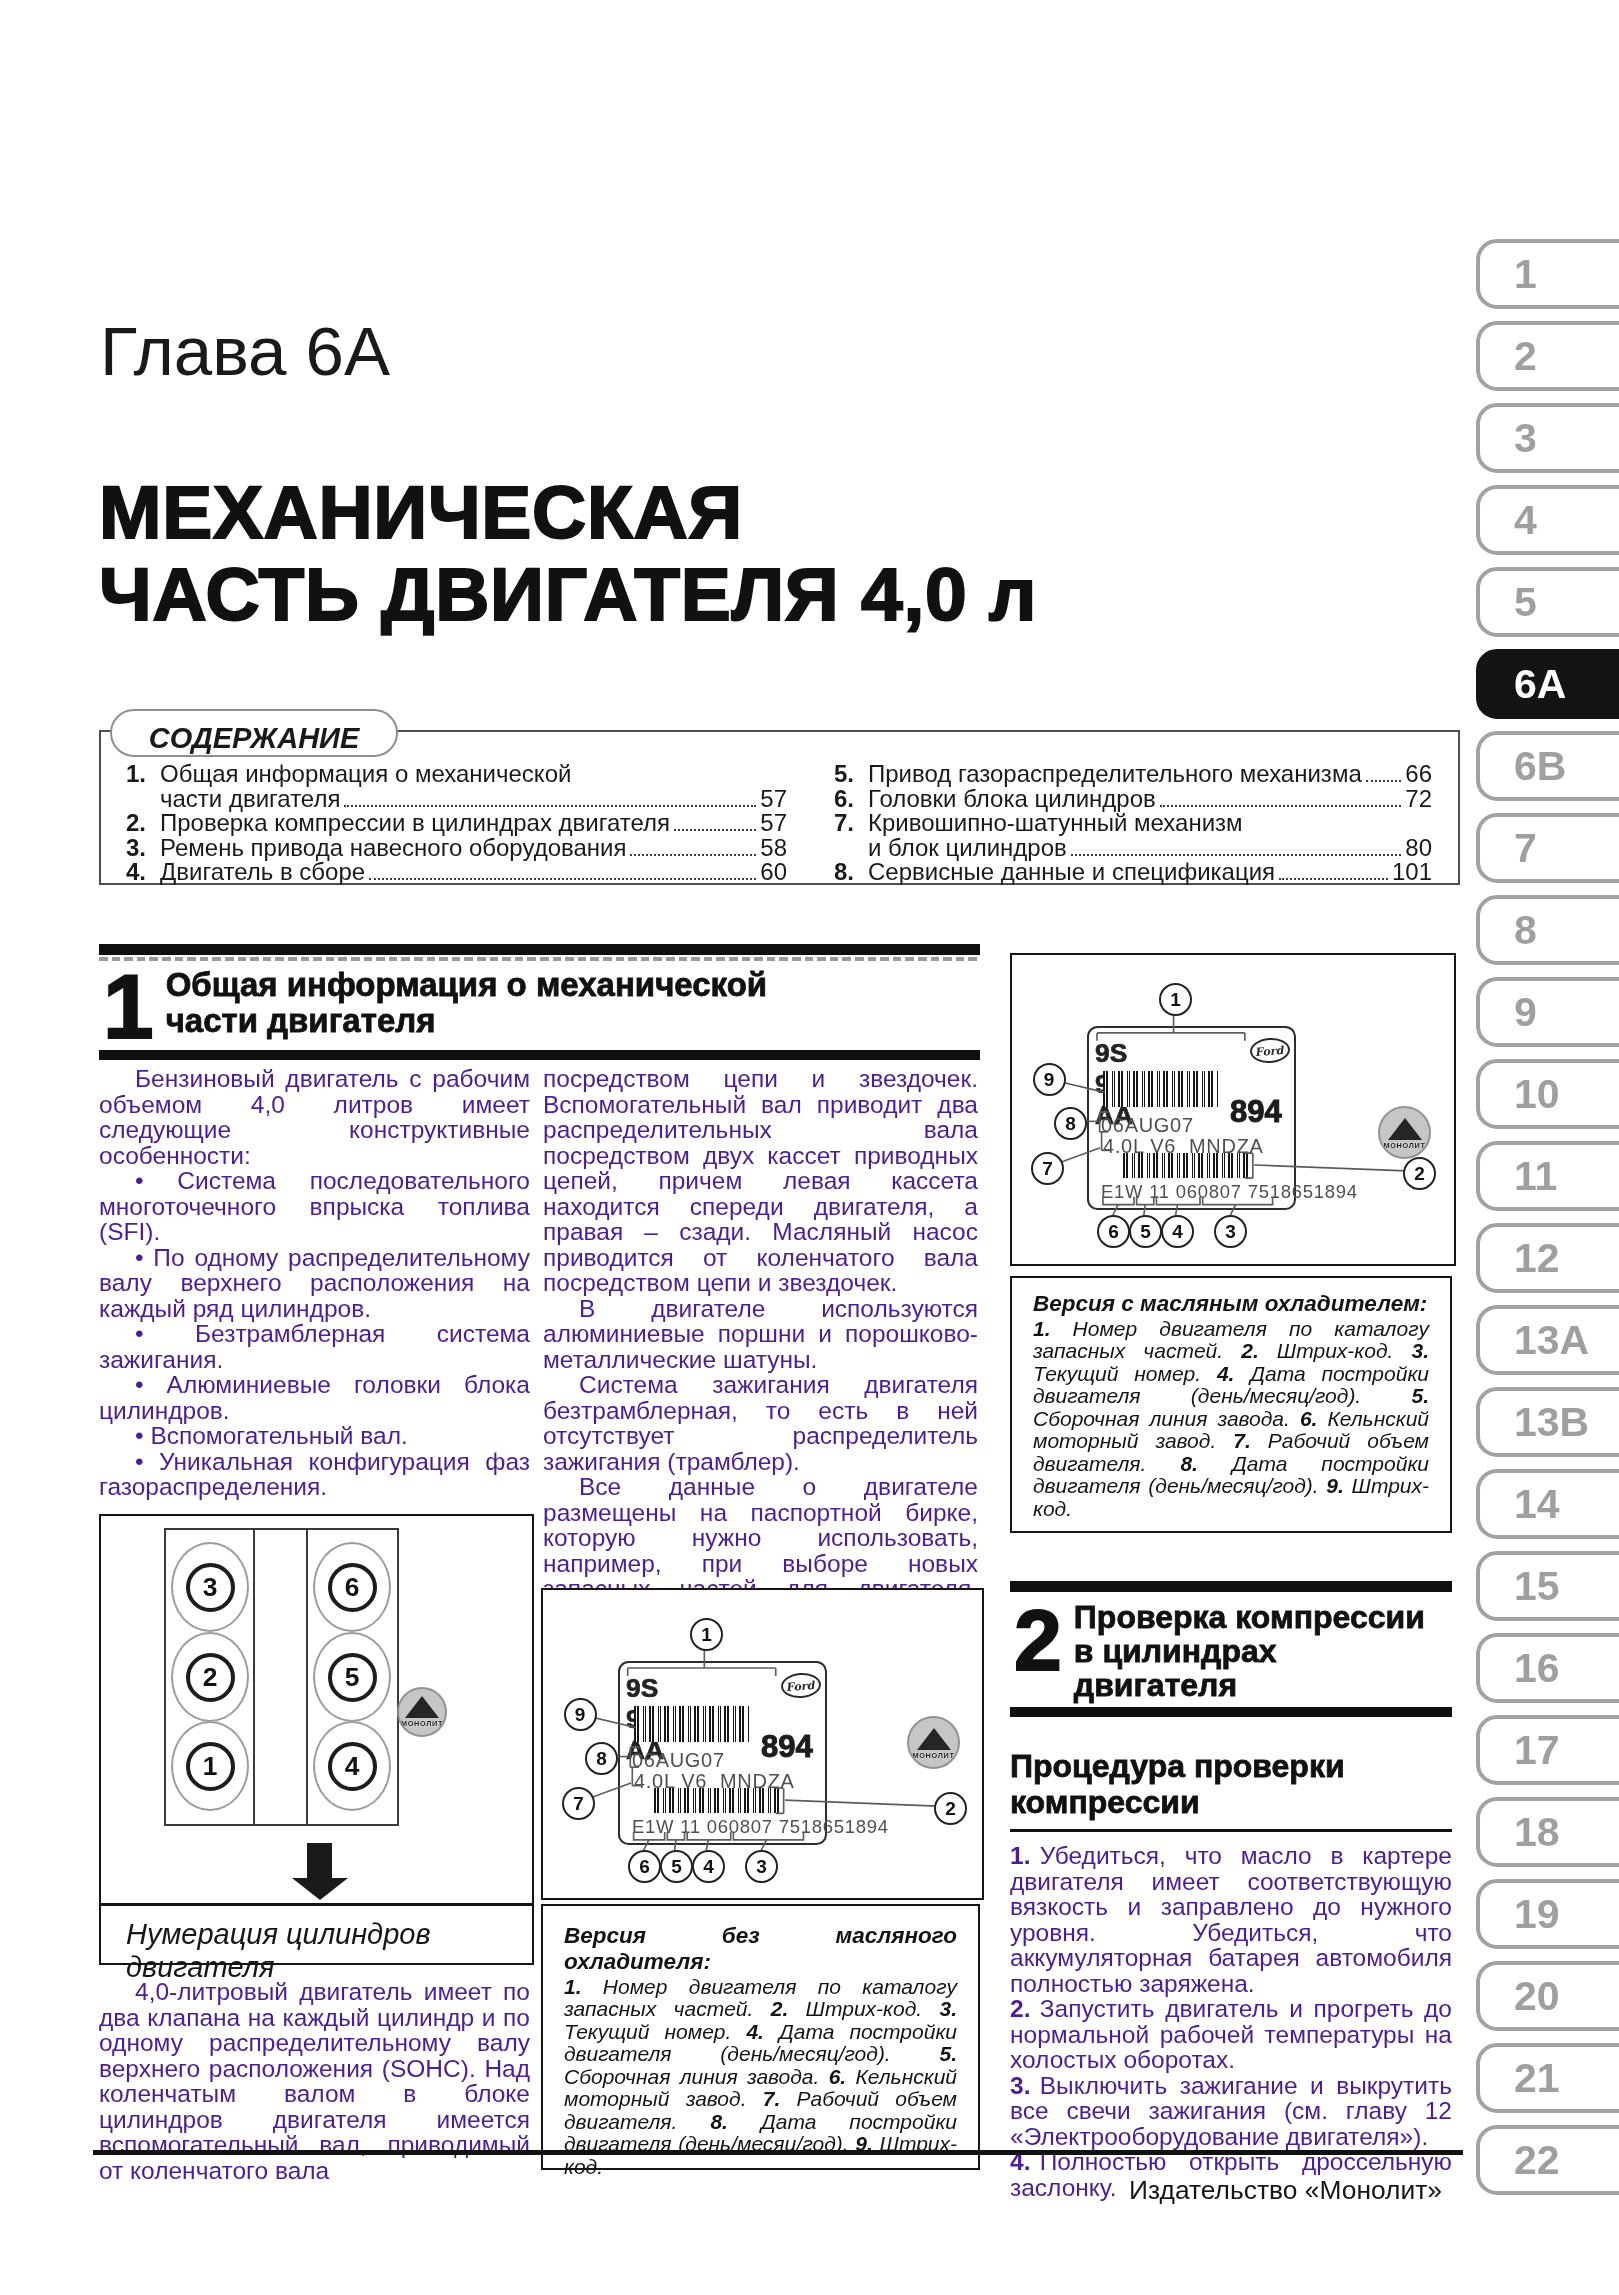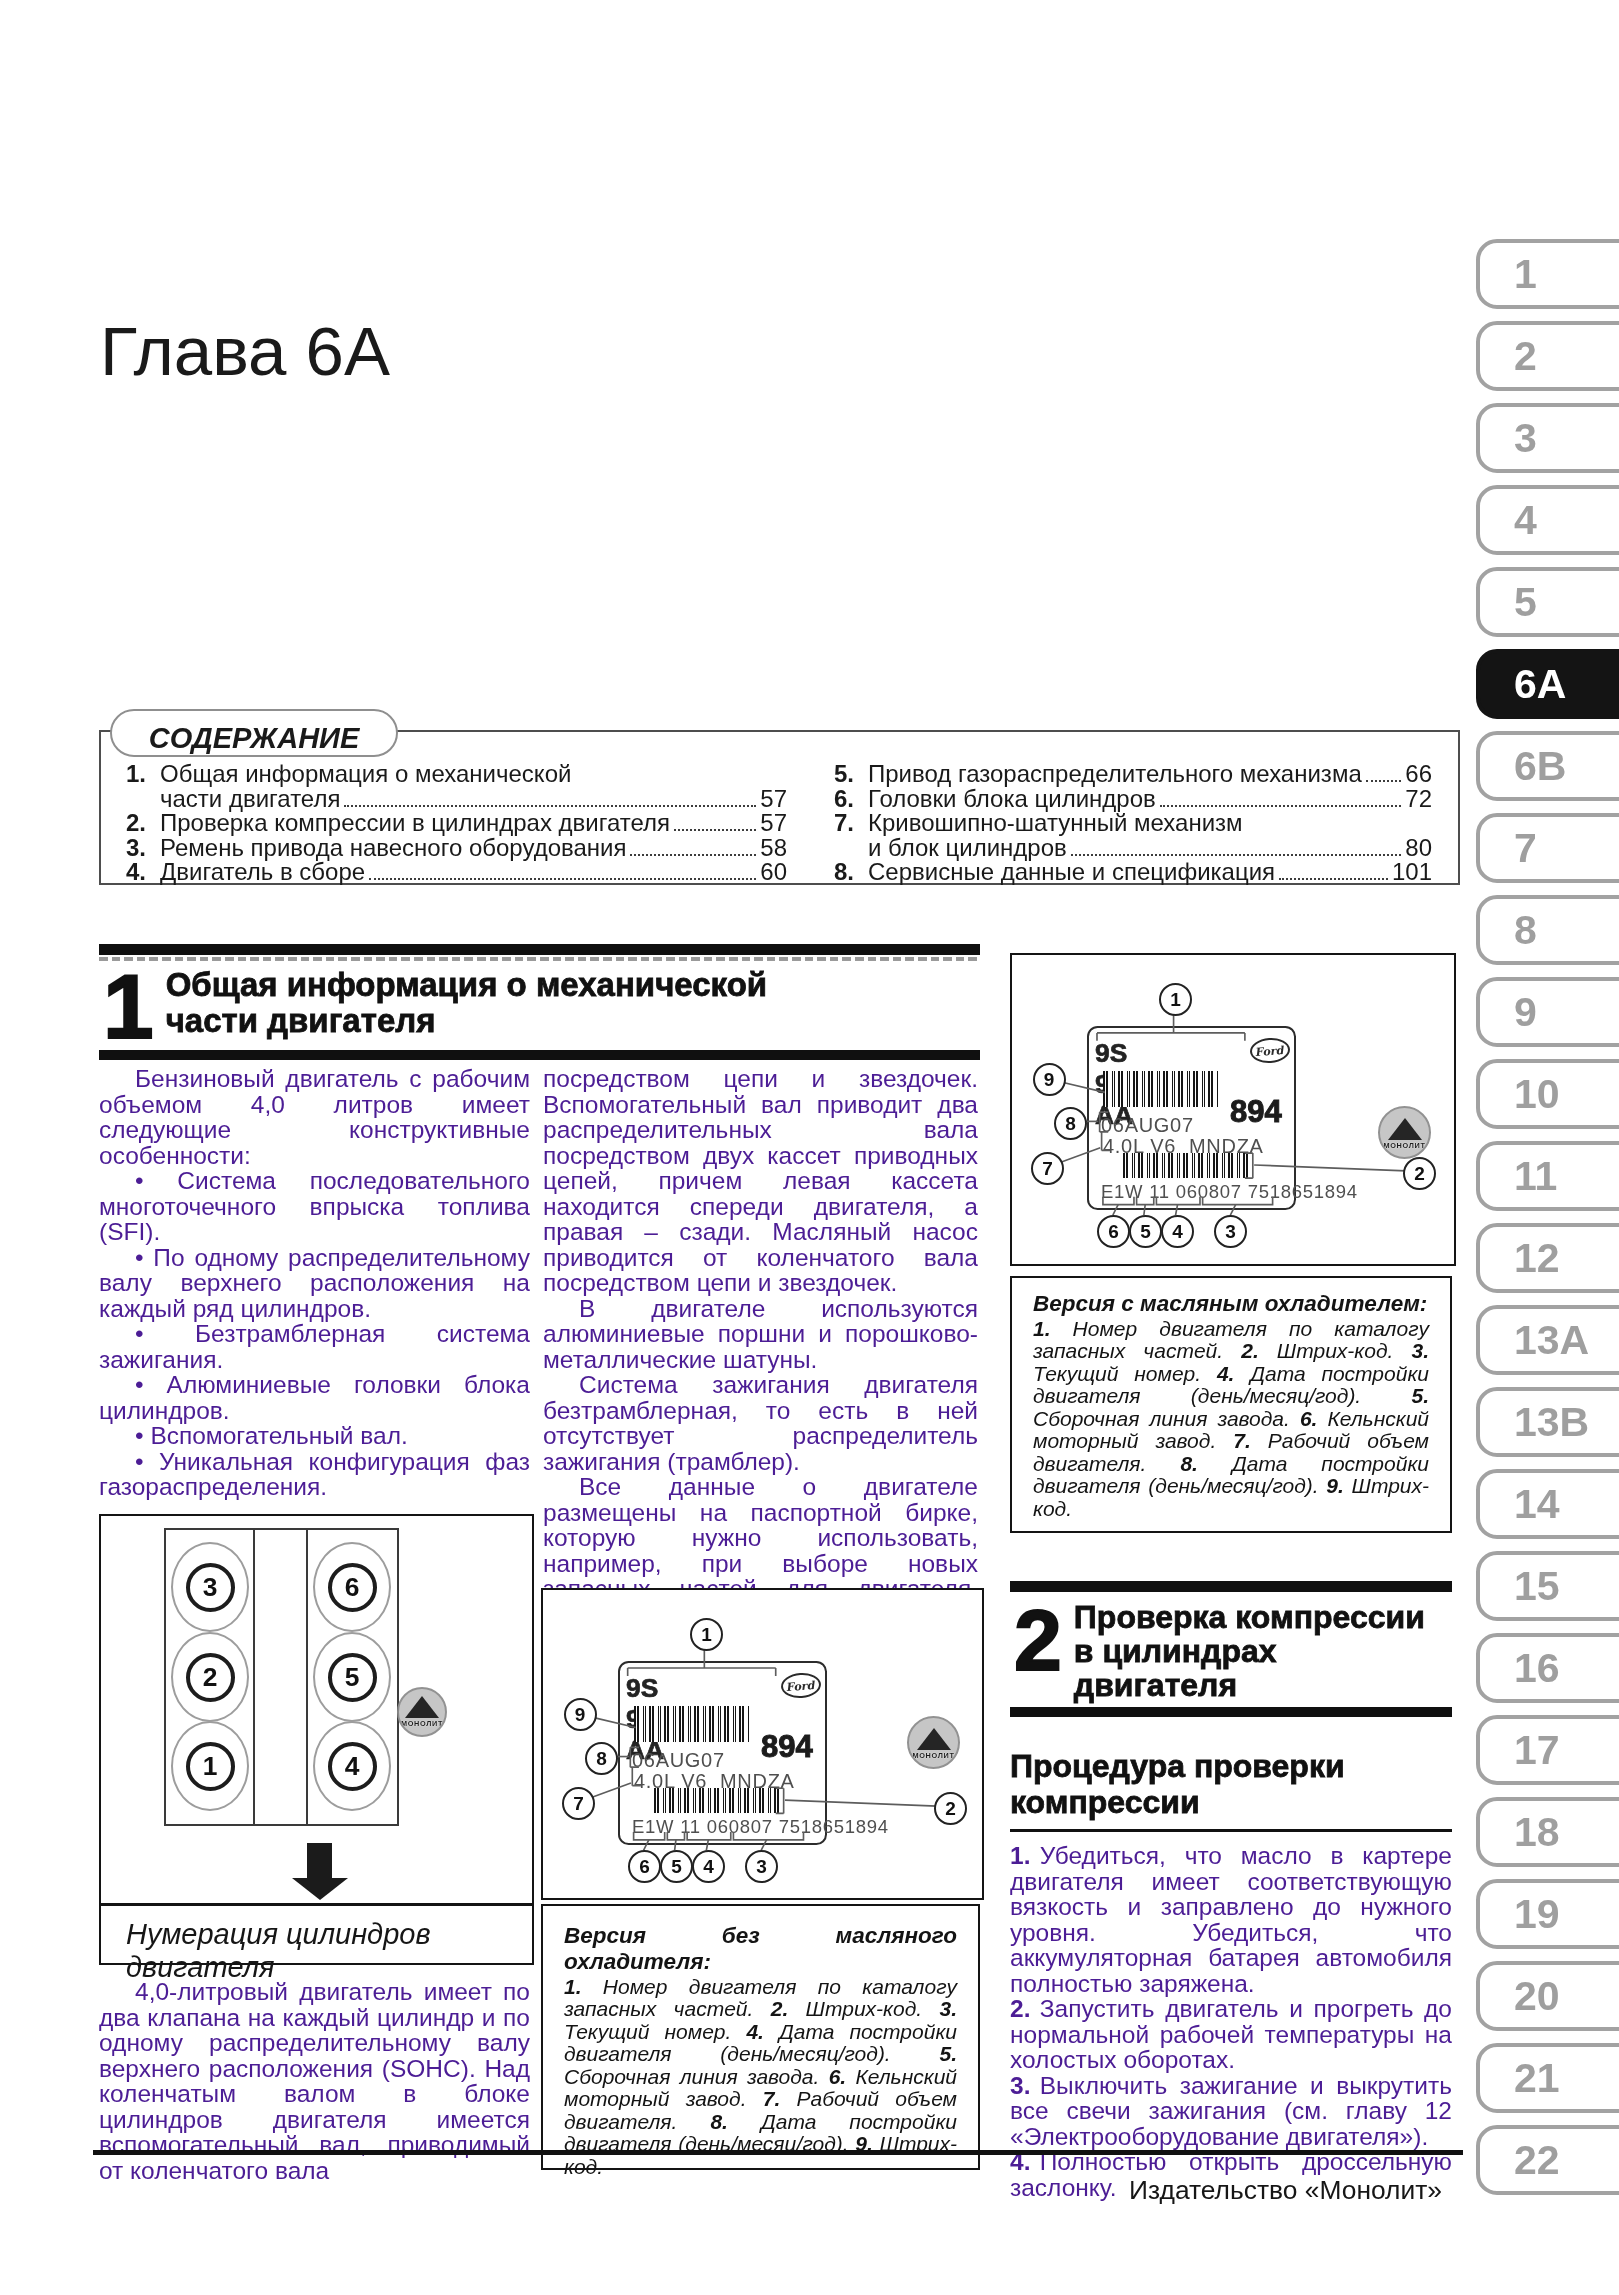--- a/index.html
+++ b/index.html
@@ -102,20 +102,24 @@
   
   .footer-rule{background:#111;}
   .footer-text{font-size:26.4px;color:#161616;text-align:right;}
 </style>
 </head>
 <body>
 
 <div class="page">
 
   <div class="abs chapter" style="left:100px;top:316px;">Глава 6А</div>
+  <div class="abs main-title" style="left:99px;top:471px;">
+    <div>МЕХАНИЧЕСКАЯ</div>
+    <div>ЧАСТЬ ДВИГАТЕЛЯ 4,0 л</div>
+  </div>
 
   <div class="abs toc-pill" style="left:110px;top:709px;width:284px;height:44px;">
     <span>СОДЕРЖАНИЕ</span>
   </div>
   <div class="abs toc-box" style="left:99px;top:730px;width:1357px;height:151px;">
     <div class="toc-col" style="left:25px;width:661px;">
       <div class="toc-row">
         <span class="toc-num">1.</span>
         <span>Общая информация о механической</span>
       </div>

